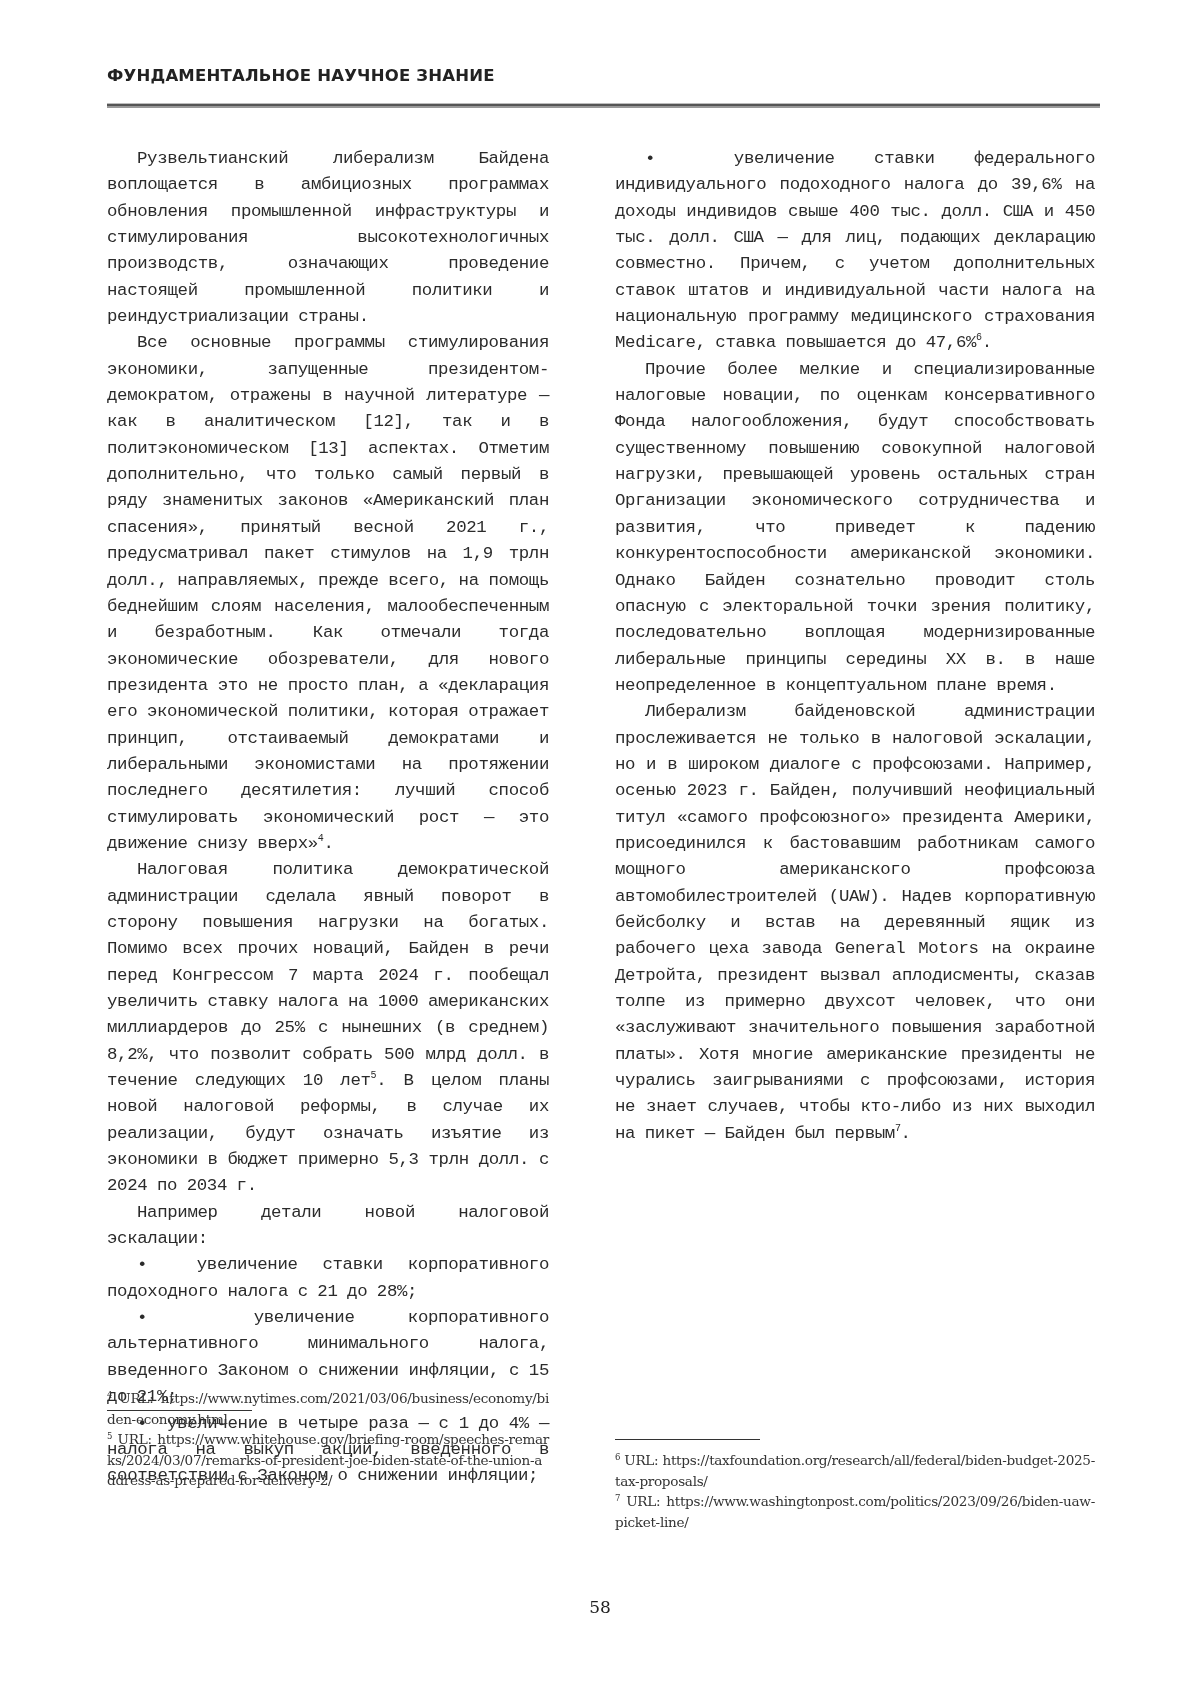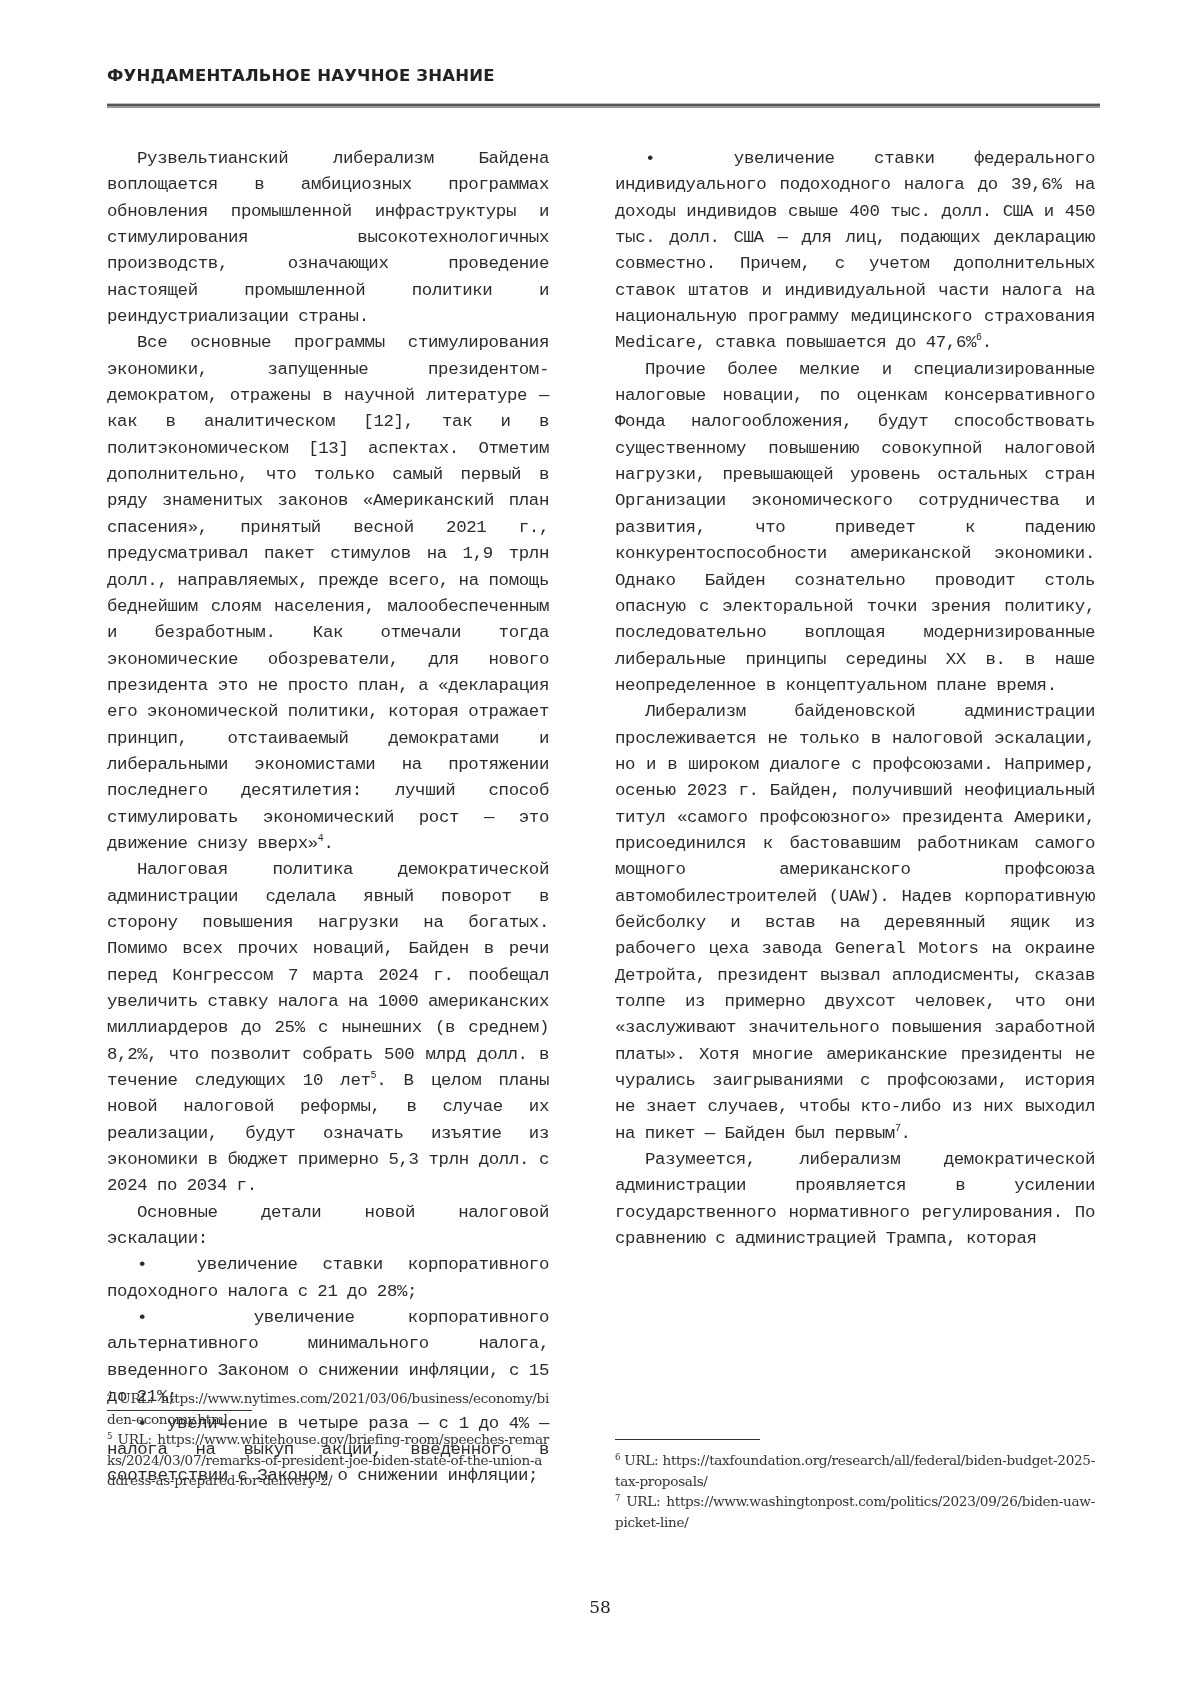--- a/index.html
+++ b/index.html
@@ -38,37 +38,36 @@
 </head>
 <body>
 
 <div class="running-head">ФУНДАМЕНТАЛЬНОЕ НАУЧНОЕ ЗНАНИЕ</div>
 <div class="head-rule"></div>
 
 <div class="col col-left">
   <p>Рузвельтианский либерализм Байдена воплощается в амбициозных программах обновления промышленной инфраструктуры и стимулирования высокотехнологичных производств, означающих проведение настоящей промышленной политики и реиндустриализации страны.</p>
   <p><span>Все основные программы стимулирования экономики, запущенные президентом-демократом, отражены в научной литературе — как в аналитическом [12], так и в политэкономическом [13] аспектах. Отметим дополнительно, что только самый первый в ряду знаменитых законов «Американский план спасения», принятый весной 2021 г., предусматривал пакет стимулов на 1,9 трлн долл., направляемых, прежде всего, на помощь беднейшим слоям населения, малообеспеченным и безработным. Как отмечали тогда экономические обозреватели, для нового президента это не просто план, а «декларация его экономической политики, которая отражает принцип, отстаиваемый демократами и либеральными экономистами на протяжении последнего десятилетия: лучший способ стимулировать экономический рост — это движение снизу вверх»</span><sup>4</sup><span>.</span></p>
   <p><span>Налоговая политика демократической администрации сделала явный поворот в сторону повышения нагрузки на богатых. Помимо всех прочих новаций, Байден в речи перед Конгрессом 7 марта 2024 г. пообещал увеличить ставку налога на 1000 американских миллиардеров до 25% с нынешних (в среднем) 8,2%, что позволит собрать 500 млрд долл. в течение следующих 10 лет</span><sup>5</sup><span>. В целом планы новой налоговой реформы, в случае их реализации, будут означать изъятие из экономики в бюджет примерно 5,3 трлн долл. с 2024 по 2034 г.</span></p>
-  <p>Основные детали новой налоговой эскалации:</p>
+  <p>Например детали новой налоговой эскалации:</p>
   <p class="bullet"><span>•&nbsp;&nbsp;</span><span>увеличение ставки корпоративного подоходного налога с 21 до 28%;</span></p>
   <p class="bullet"><span>•&nbsp;&nbsp;</span><span>увеличение корпоративного альтернативного минимального налога, введенного Законом о снижении инфляции, с 15 до 21%;</span></p>
   <p class="bullet"><span>•&nbsp;&nbsp;</span><span>увеличение в четыре раза — с 1 до 4% — налога на выкуп акций, введенного в соответствии с Законом о снижении инфляции;</span></p>
 </div>
 
 <div class="fn-rule" style="left:107px; top:1410px;"></div>
 <div class="footnotes" style="left:107px; top:1388px; width:442px;">
   <p><sup>4</sup> <span>URL: https://www.nytimes.com/2021/03/06/business/economy/biden-economy.html</span></p>
   <p><sup>5</sup> <span>URL: https://www.whitehouse.gov/briefing-room/speeches-remarks/2024/03/07/remarks-of-president-joe-biden-state-of-the-union-address-as-prepared-for-delivery-2/</span></p>
 </div>
 
 <div class="col col-right">
   <p class="bullet"><span>•&nbsp;&nbsp;</span><span>увеличение ставки федерального индивидуального подоходного налога до 39,6% на доходы индивидов свыше 400 тыс. долл. США и 450 тыс. долл. США — для лиц, подающих декларацию совместно. Причем, с учетом дополнительных ставок штатов и индивидуальной части налога на национальную программу медицинского страхования Medicare, ставка повышается до 47,6%</span><sup>6</sup><span>.</span></p>
   <p>Прочие более мелкие и специализированные налоговые новации, по оценкам консервативного Фонда налогообложения, будут способствовать существенному повышению совокупной налоговой нагрузки, превышающей уровень остальных стран Организации экономического сотрудничества и развития, что приведет к падению конкурентоспособности американской экономики. Однако Байден сознательно проводит столь опасную с электоральной точки зрения политику, последовательно воплощая модернизированные либеральные принципы середины XX в. в наше неопределенное в концептуальном плане время.</p>
   <p><span>Либерализм байденовской администрации прослеживается не только в налоговой эскалации, но и в широком диалоге с профсоюзами. Например, осенью 2023 г. Байден, получивший неофициальный титул «самого профсоюзного» президента Америки, присоединился к бастовавшим работникам самого мощного американского профсоюза автомобилестроителей (UAW). Надев корпоративную бейсболку и встав на деревянный ящик из рабочего цеха завода General Motors на окраине Детройта, президент вызвал аплодисменты, сказав толпе из примерно двухсот человек, что они «заслуживают значительного повышения заработной платы». Хотя многие американские президенты не чурались заигрываниями с профсоюзами, история не знает случаев, чтобы кто-либо из них выходил на пикет — Байден был первым</span><sup>7</sup><span>.</span></p>
-  <p>Разумеется, либерализм демократической администрации проявляется в усилении государственного нормативного регулирования. По сравнению с администрацией Трампа, которая</p>
 </div>
 
 <div class="fn-rule" style="left:615px; top:1439px;"></div>
 <div class="footnotes" style="left:615px; top:1450px; width:480px;">
   <p><sup>6</sup> <span>URL: https://taxfoundation.org/research/all/federal/biden-budget-2025-tax-proposals/</span></p>
   <p><sup>7</sup> <span>URL: https://www.washingtonpost.com/politics/2023/09/26/biden-uaw-picket-line/</span></p>
 </div>
 
 <div class="page-number">58</div>
 

